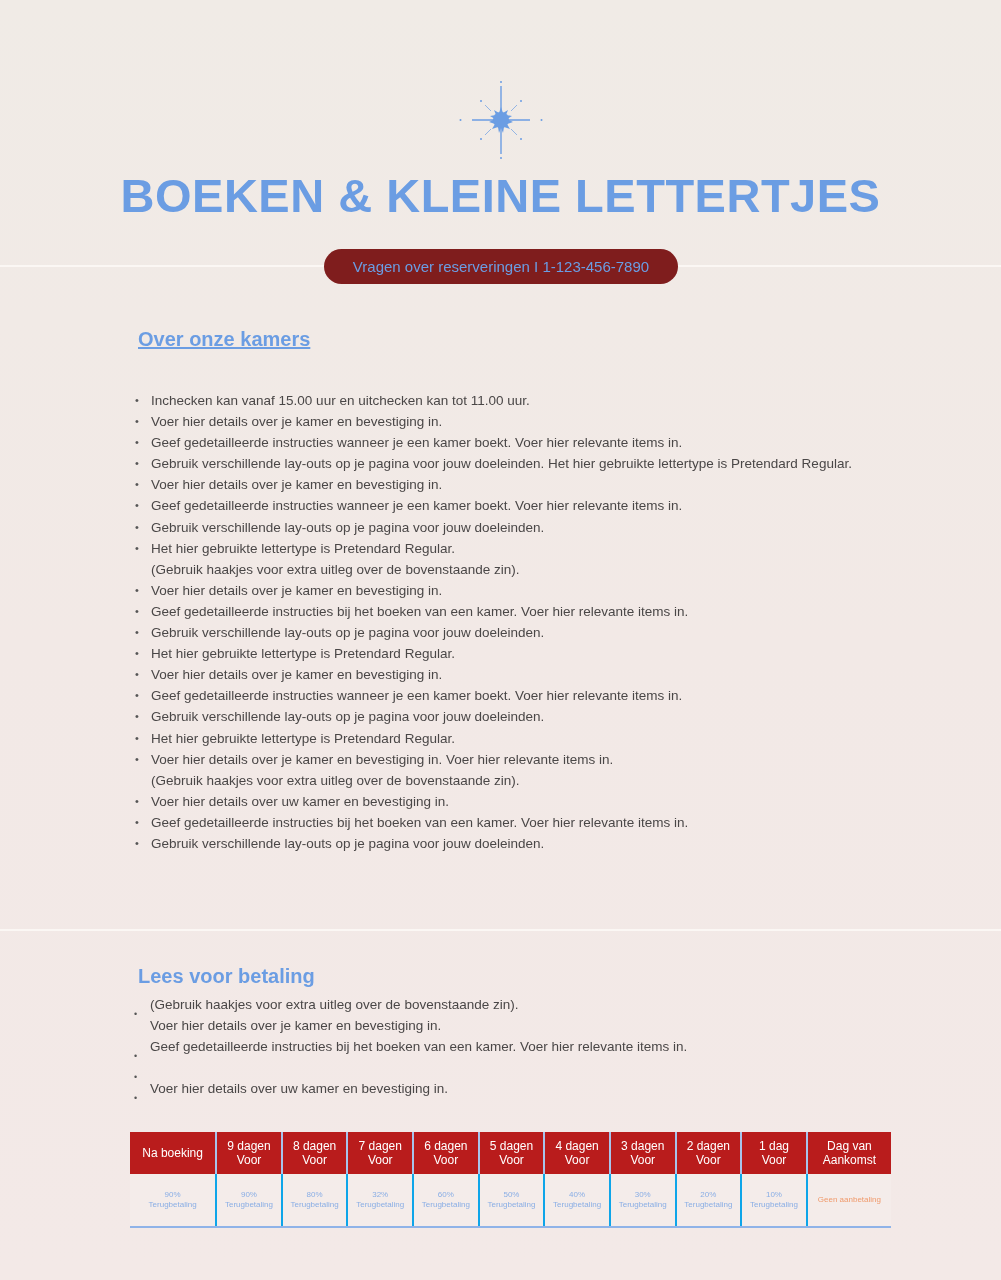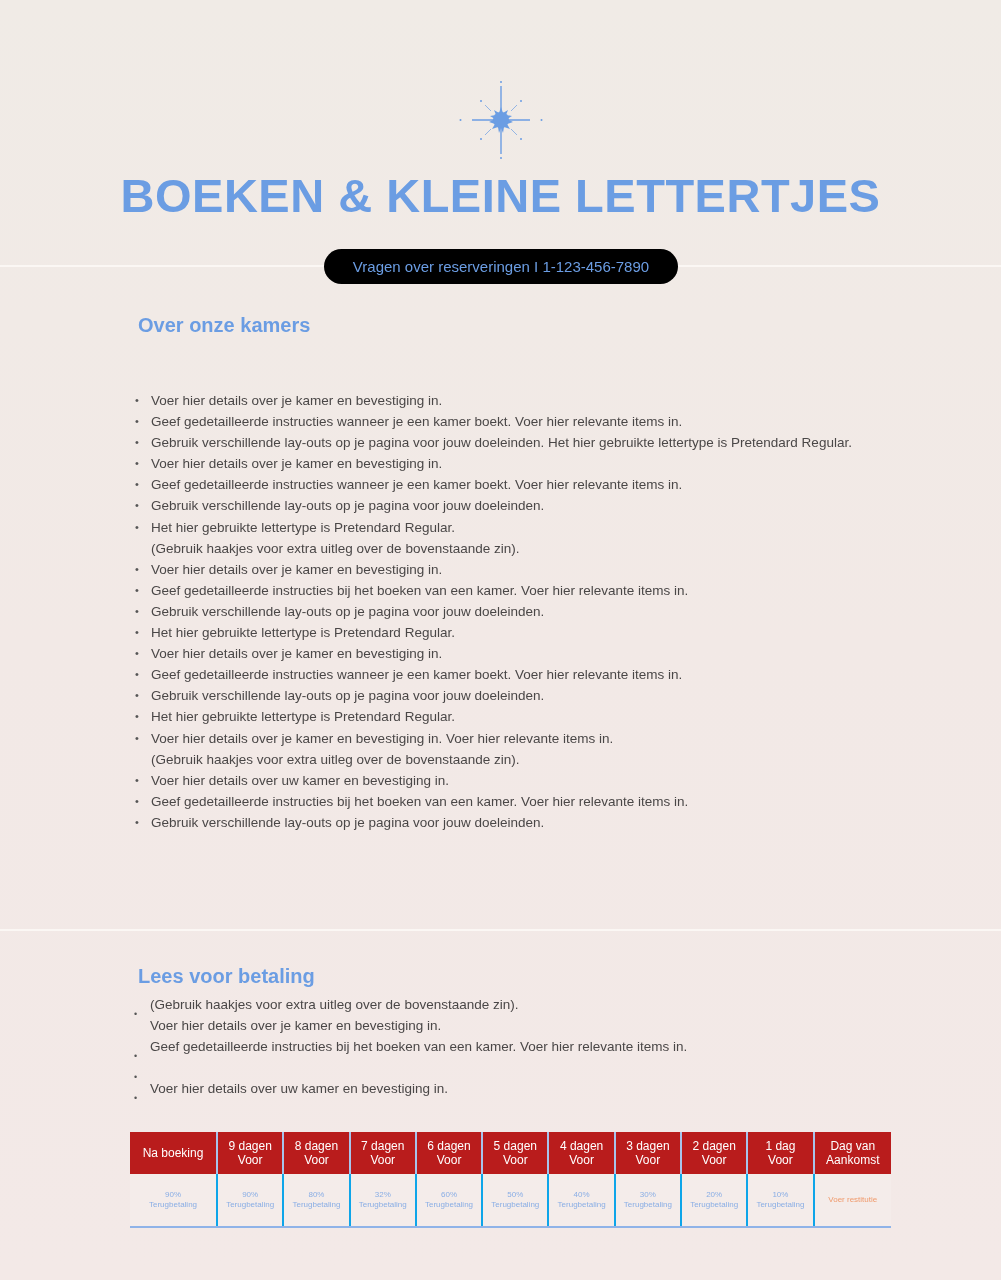--- a/index.html
+++ b/index.html
@@ -20,21 +20,21 @@
     letter-spacing: 0.5px;
     color: #6b9de3;
     line-height: 56px;
   }
   .hr {
     position: absolute; left: 0; width: 1001px; height: 2px;
     background: #fbf7f4;
   }
   .pill {
     position: absolute; left: 324px; top: 249px; width: 354px; height: 35px;
-    background: #000000; border-radius: 18px;
+    background: #7f1d1d; border-radius: 18px;
     text-align: center; line-height: 35px;
     font-size: 15px; color: #6b9de3;
   }
   .h2 {
     position: absolute; left: 138px;
     font-size: 20px; color: #6b9de3; line-height: 24px;
   }
   .list1 { position: absolute; left: 134px; top: 390px; list-style: none; }
   .list1 li {
     position: relative; padding-left: 17px;
@@ -90,23 +90,24 @@
     <circle cx="22" cy="59" r="1"></circle>
     <circle cx="62" cy="59" r="1"></circle>
   </g>
 </svg>
 
 <h1 class="title">BOEKEN &amp; KLEINE LETTERTJES</h1>
 
 <div class="hr" style="top:265px;"></div>
 <div class="pill">Vragen over reserveringen I 1-123-456-7890</div>
 
-<h2 class="h2" style="top:313px;">Over onze kamers</h2>
+<h2 class="h2" style="top:327px;text-decoration:underline;">Over onze kamers</h2>
 
 <ul class="list1">
+  <li>Inchecken kan vanaf 15.00 uur en uitchecken kan tot 11.00 uur.</li>
   <li>Voer hier details over je kamer en bevestiging in.</li>
   <li>Geef gedetailleerde instructies wanneer je een kamer boekt. Voer hier relevante items in.</li>
   <li>Gebruik verschillende lay-outs op je pagina voor jouw doeleinden. Het hier gebruikte lettertype is Pretendard Regular.</li>
   <li>Voer hier details over je kamer en bevestiging in.</li>
   <li>Geef gedetailleerde instructies wanneer je een kamer boekt. Voer hier relevante items in.</li>
   <li>Gebruik verschillende lay-outs op je pagina voor jouw doeleinden.</li>
   <li>Het hier gebruikte lettertype is Pretendard Regular.
 (Gebruik haakjes voor extra uitleg over de bovenstaande zin).</li>
   <li>Voer hier details over je kamer en bevestiging in.</li>
   <li>Geef gedetailleerde instructies bij het boeken van een kamer. Voer hier relevante items in.</li>
@@ -181,16 +182,16 @@
       <td style="white-space:pre-line">50%
 Terugbetaling</td>
       <td style="white-space:pre-line">40%
 Terugbetaling</td>
       <td style="white-space:pre-line">30%
 Terugbetaling</td>
       <td style="white-space:pre-line">20%
 Terugbetaling</td>
       <td style="white-space:pre-line">10%
 Terugbetaling</td>
-      <td style="white-space:pre-line">Voer restitutie</td>
+      <td style="white-space:pre-line">Geen aanbetaling</td>
     </tr>
   </tbody>
 </table>
 
 </body></html>

